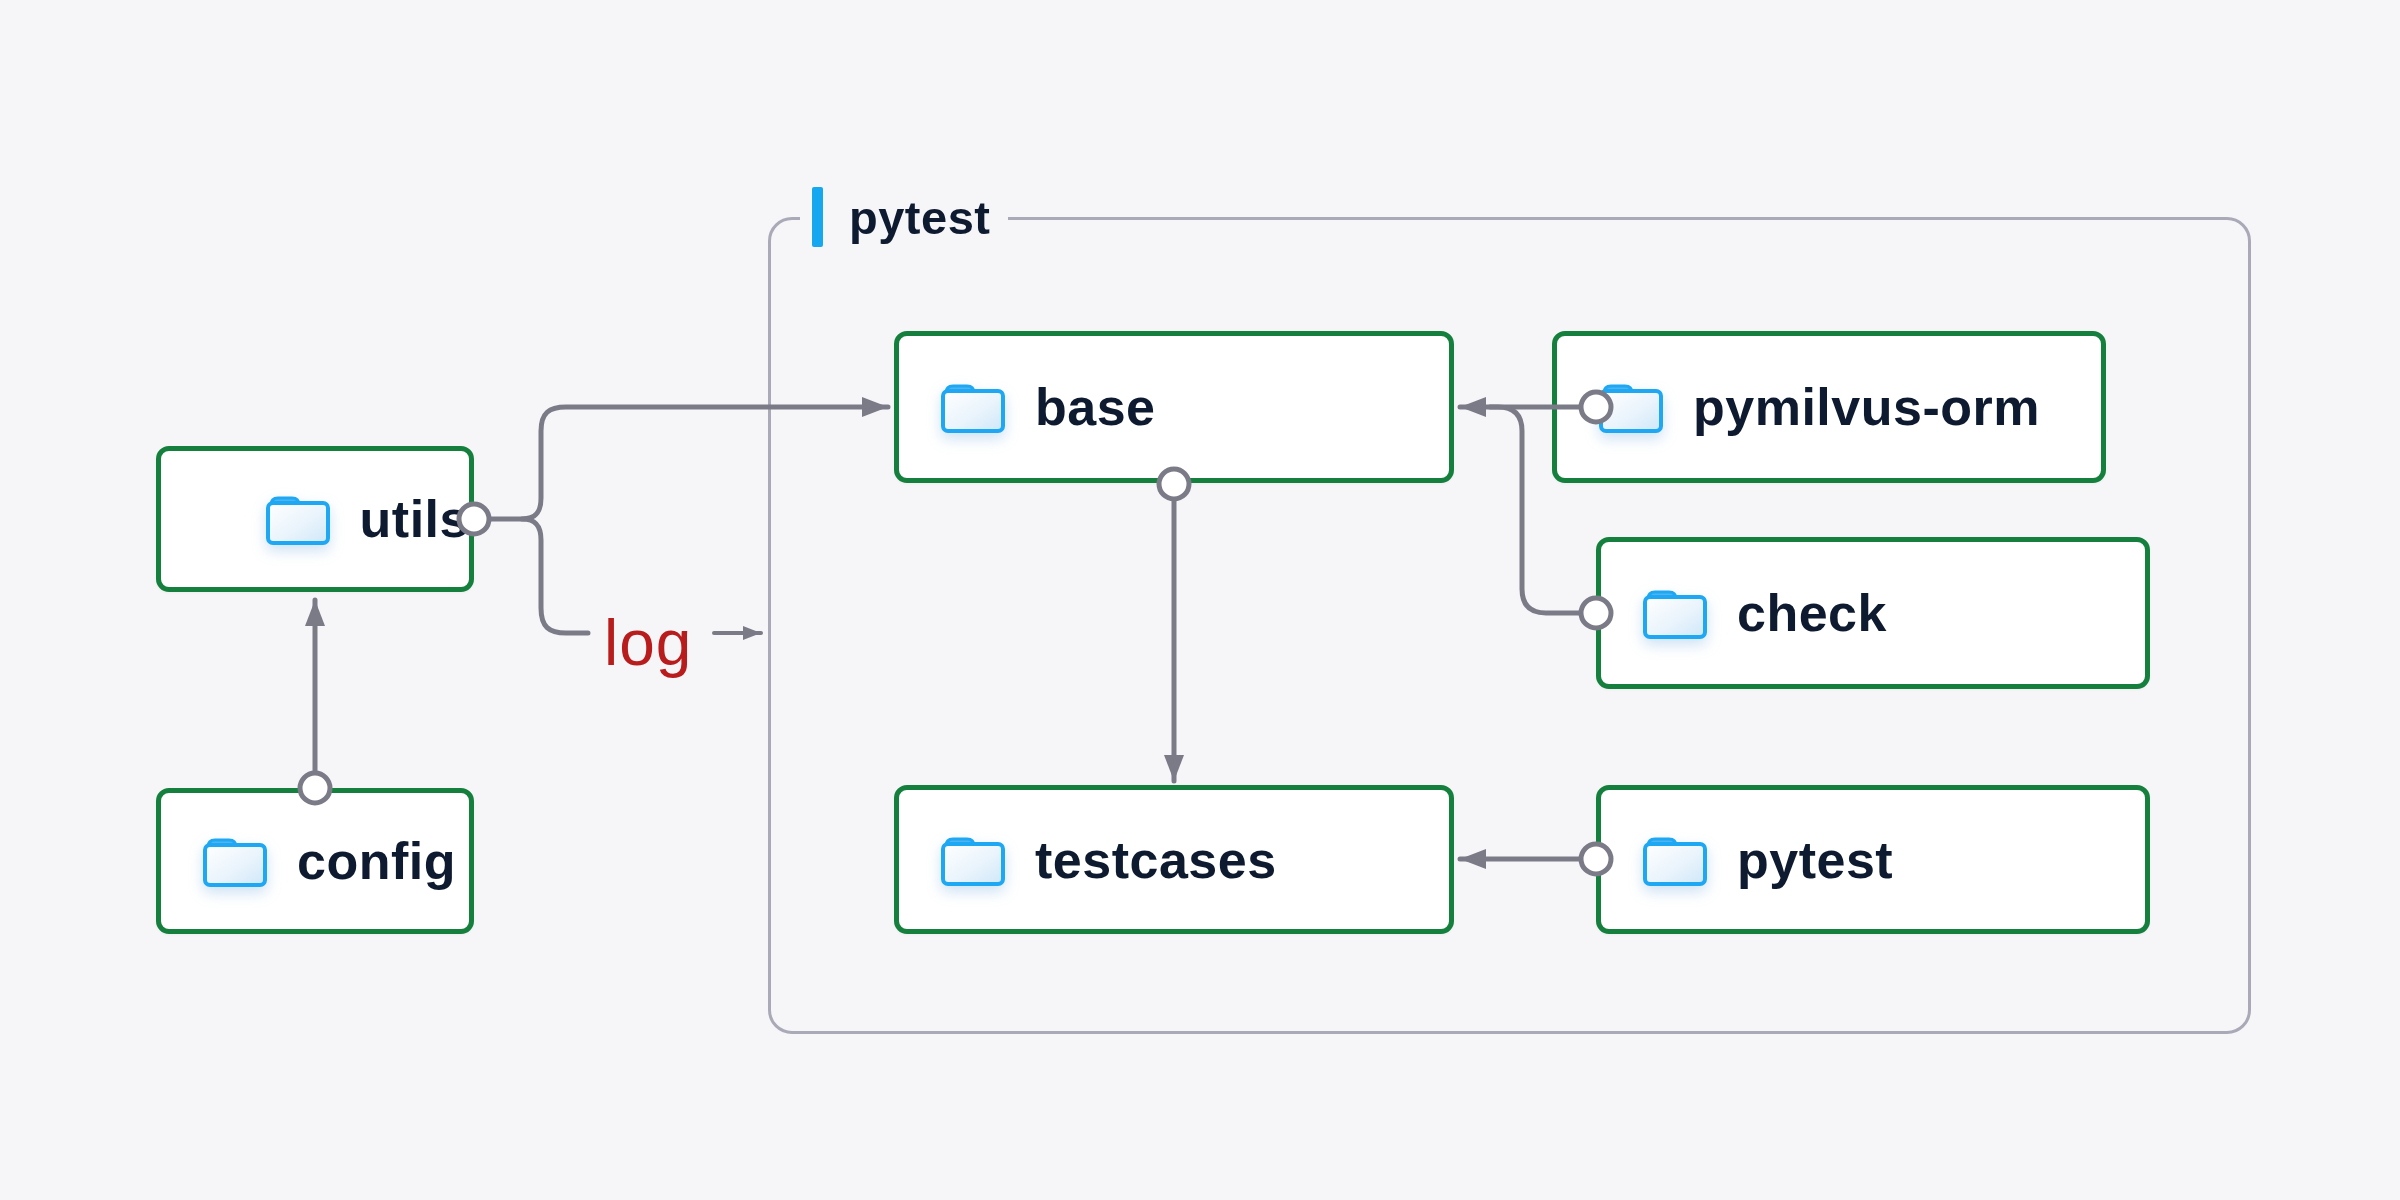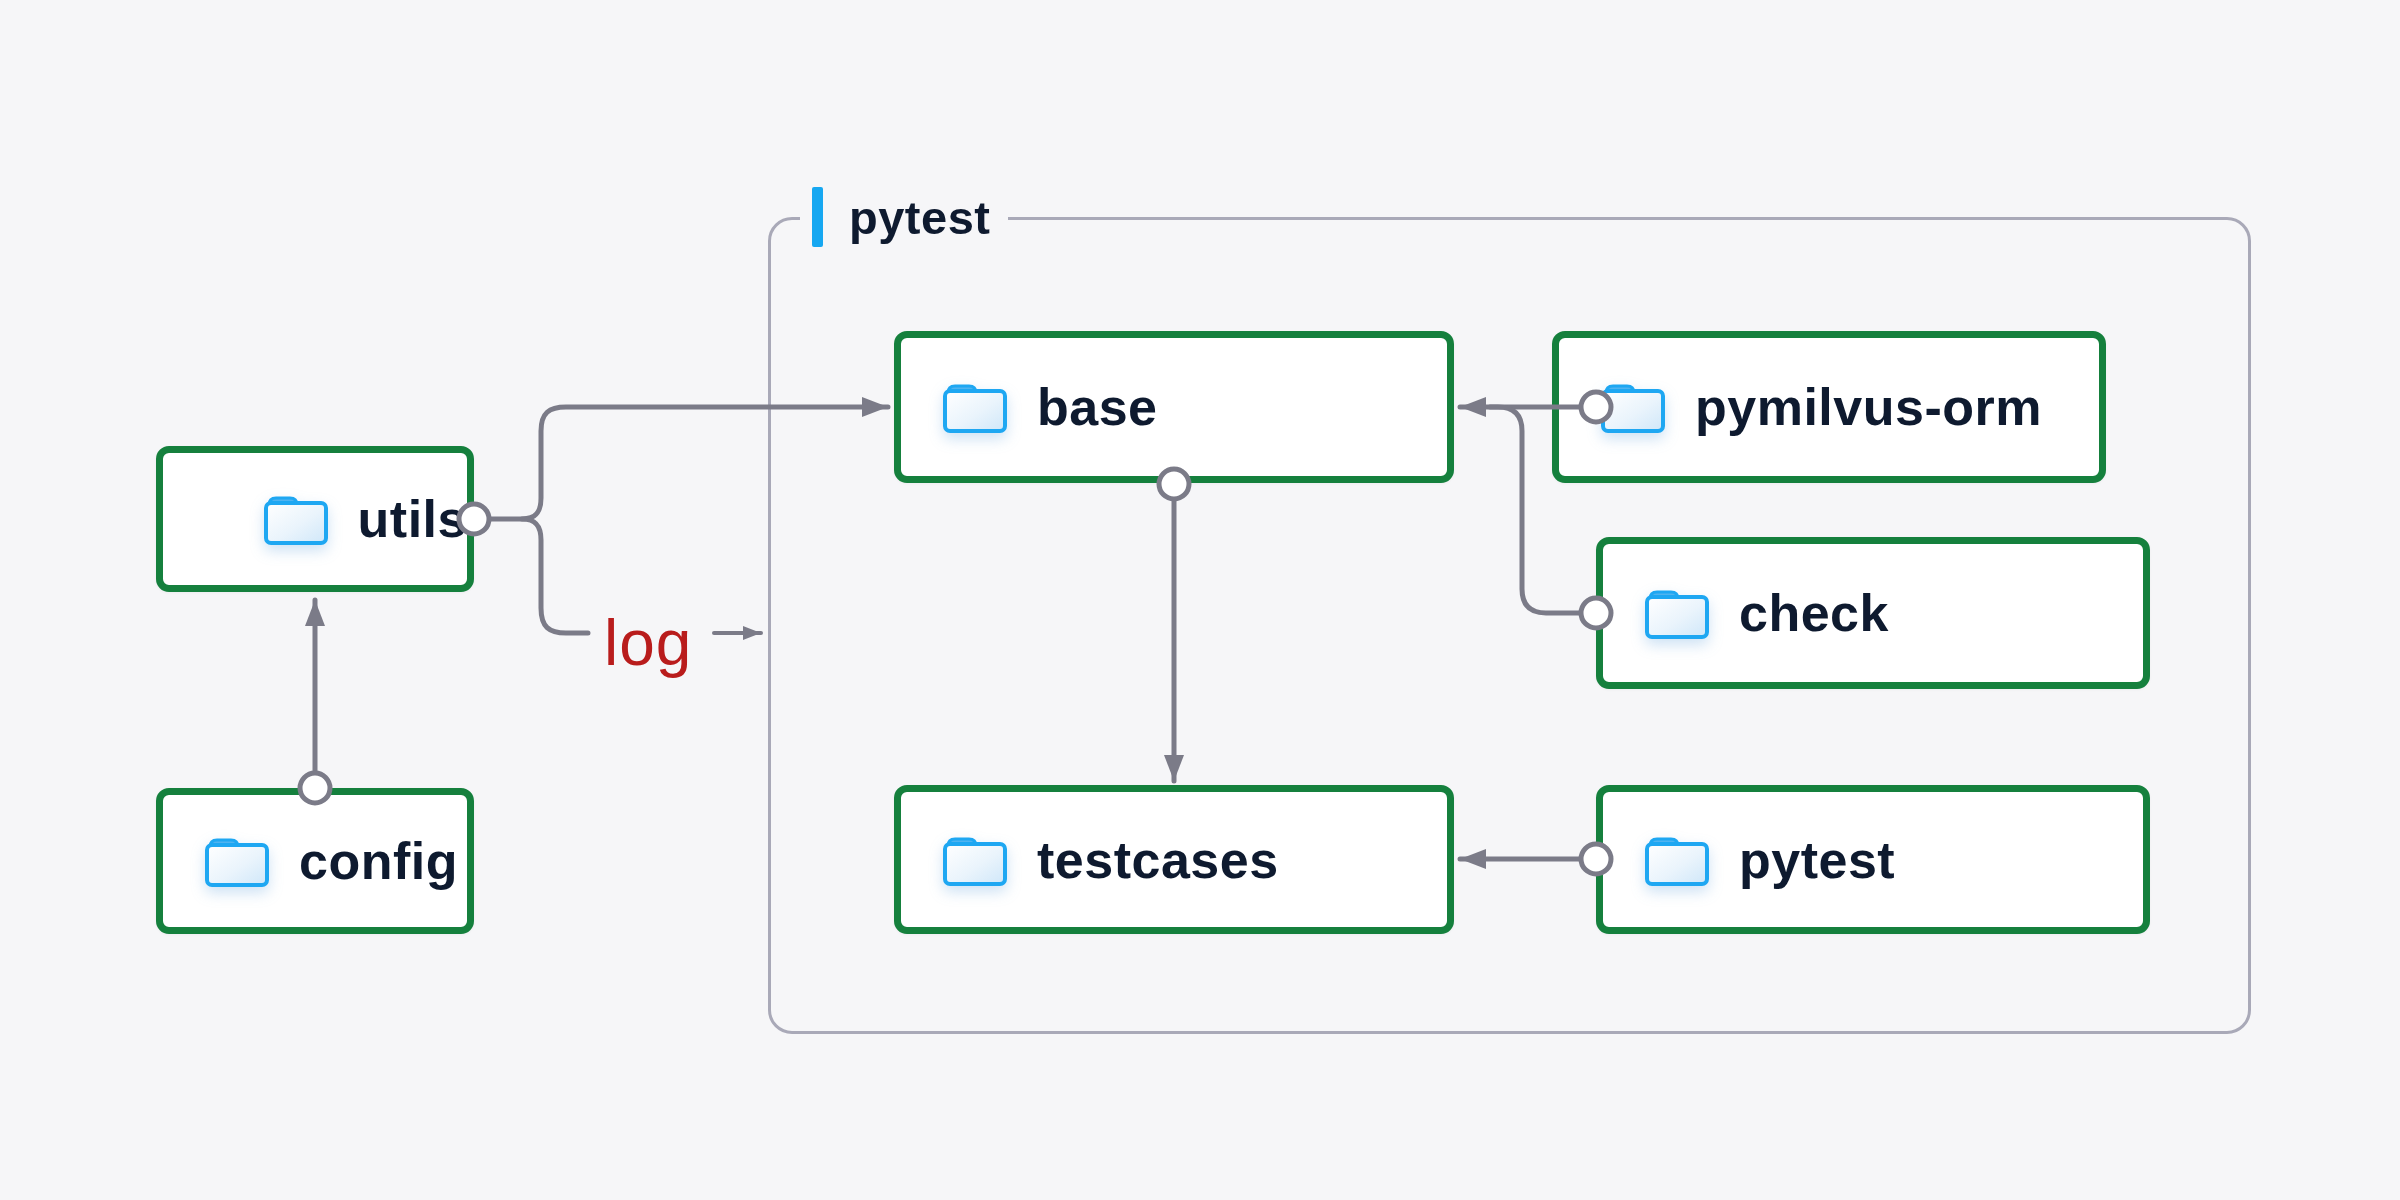--- a/index.html
+++ b/index.html
@@ -32,21 +32,21 @@
     margin-right:26px;flex:0 0 auto;
   }
   .group-label .group-label-text{
     font-size:47px;font-weight:bold;color:#0e1a2f;letter-spacing:.5px;
   }
 
   
   .node{
     position:absolute;
     background:#ffffff;
-    border:7px solid #15803d;
+    border:5px solid #15803d;
     border-radius:13px;
     display:flex;align-items:center;
     padding-left:42px;
     box-sizing:border-box;
     z-index:3;
     box-shadow:0 1px 3px rgba(20,30,60,.04);
   }
   .node .folder-icon{flex:0 0 auto;margin-right:30px;filter:drop-shadow(0 6px 7px rgba(60,140,210,.25));}
   .node .node-label{
     font-size:52px;font-weight:bold;color:#0e1a2f;letter-spacing:.5px;

